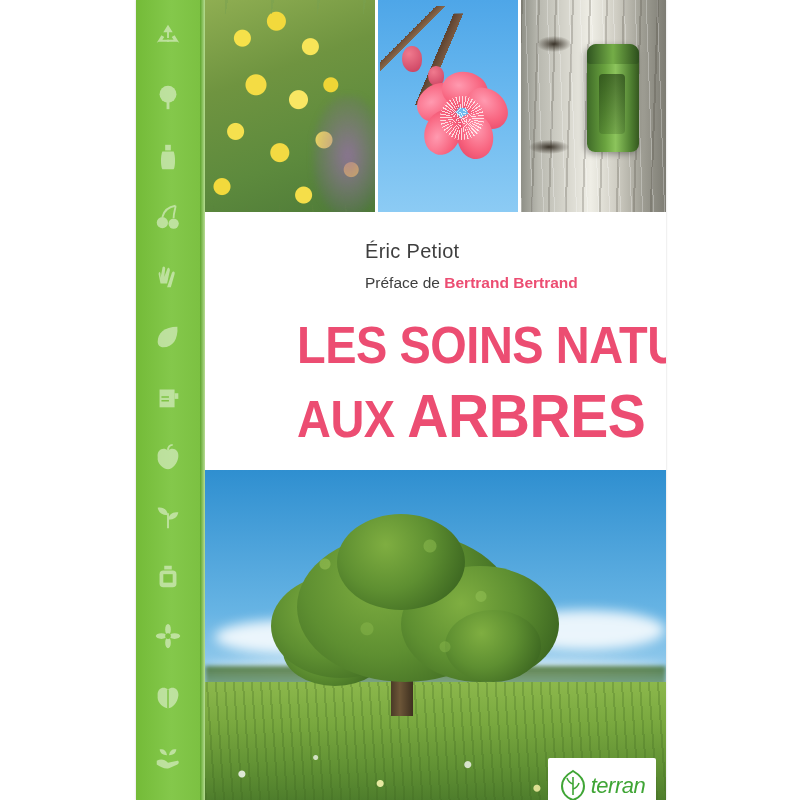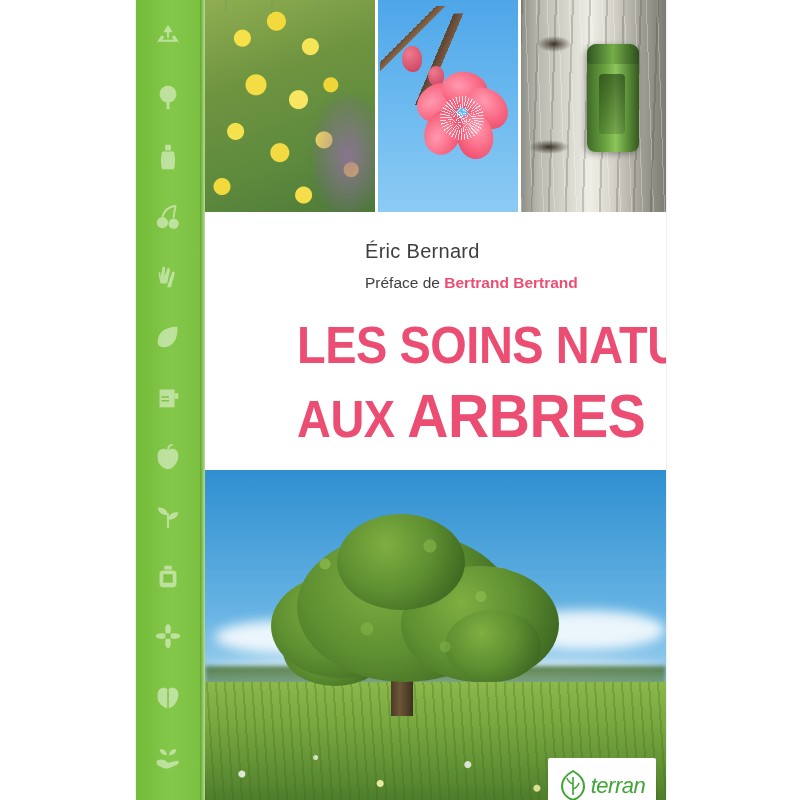--- a/index.html
+++ b/index.html
@@ -488,21 +488,21 @@
         <div class="knot1"></div>
         <div class="knot2"></div>
         <div class="trap">
           <div class="trap-cap"></div>
           <div class="trap-slot"></div>
         </div>
       </div>
     </div>
 
     <div id="title-block">
-      <div id="author">Éric Bernard</div>
+      <div id="author">Éric Petiot</div>
       <div id="preface">
         <span>Préface de </span><span class="name">Bertrand Bertrand</span>
       </div>
       <div id="title-line-1">LES SOINS NATURELS</div>
       <div id="title-line-2">
         <span>AUX </span><span class="big">ARBRES</span>
       </div>
     </div>
 
     <div id="photo-tree">

